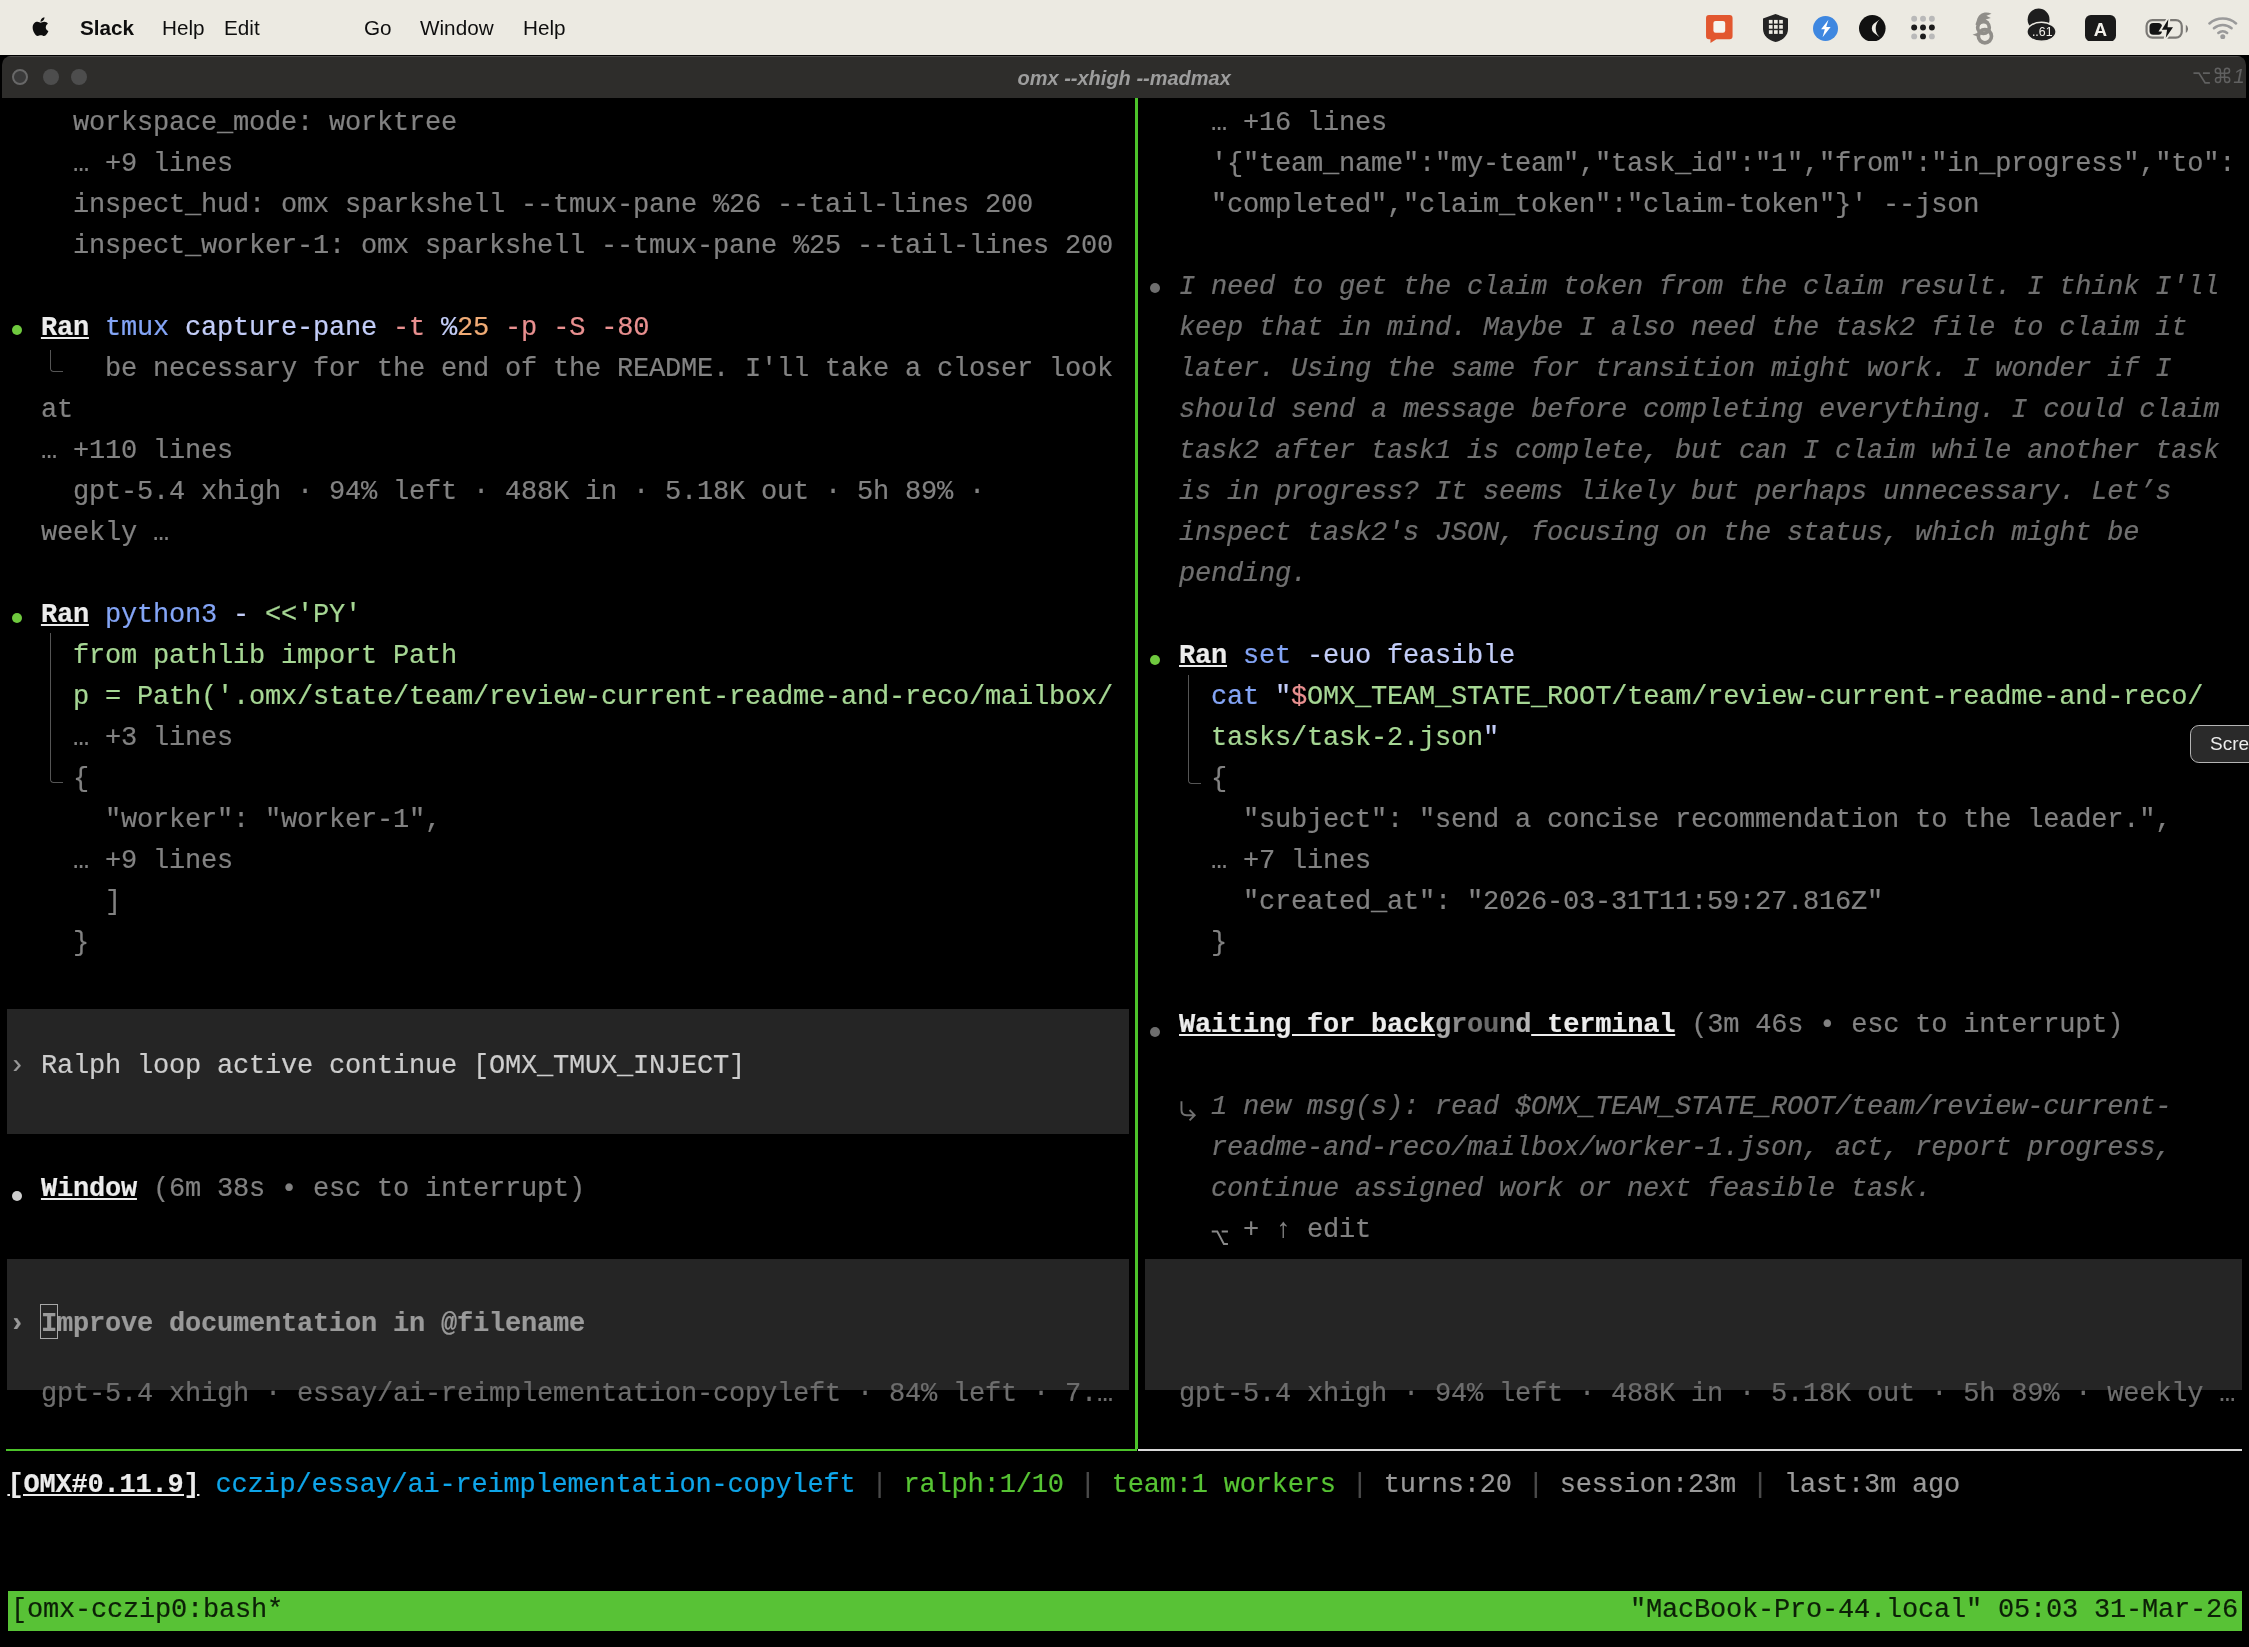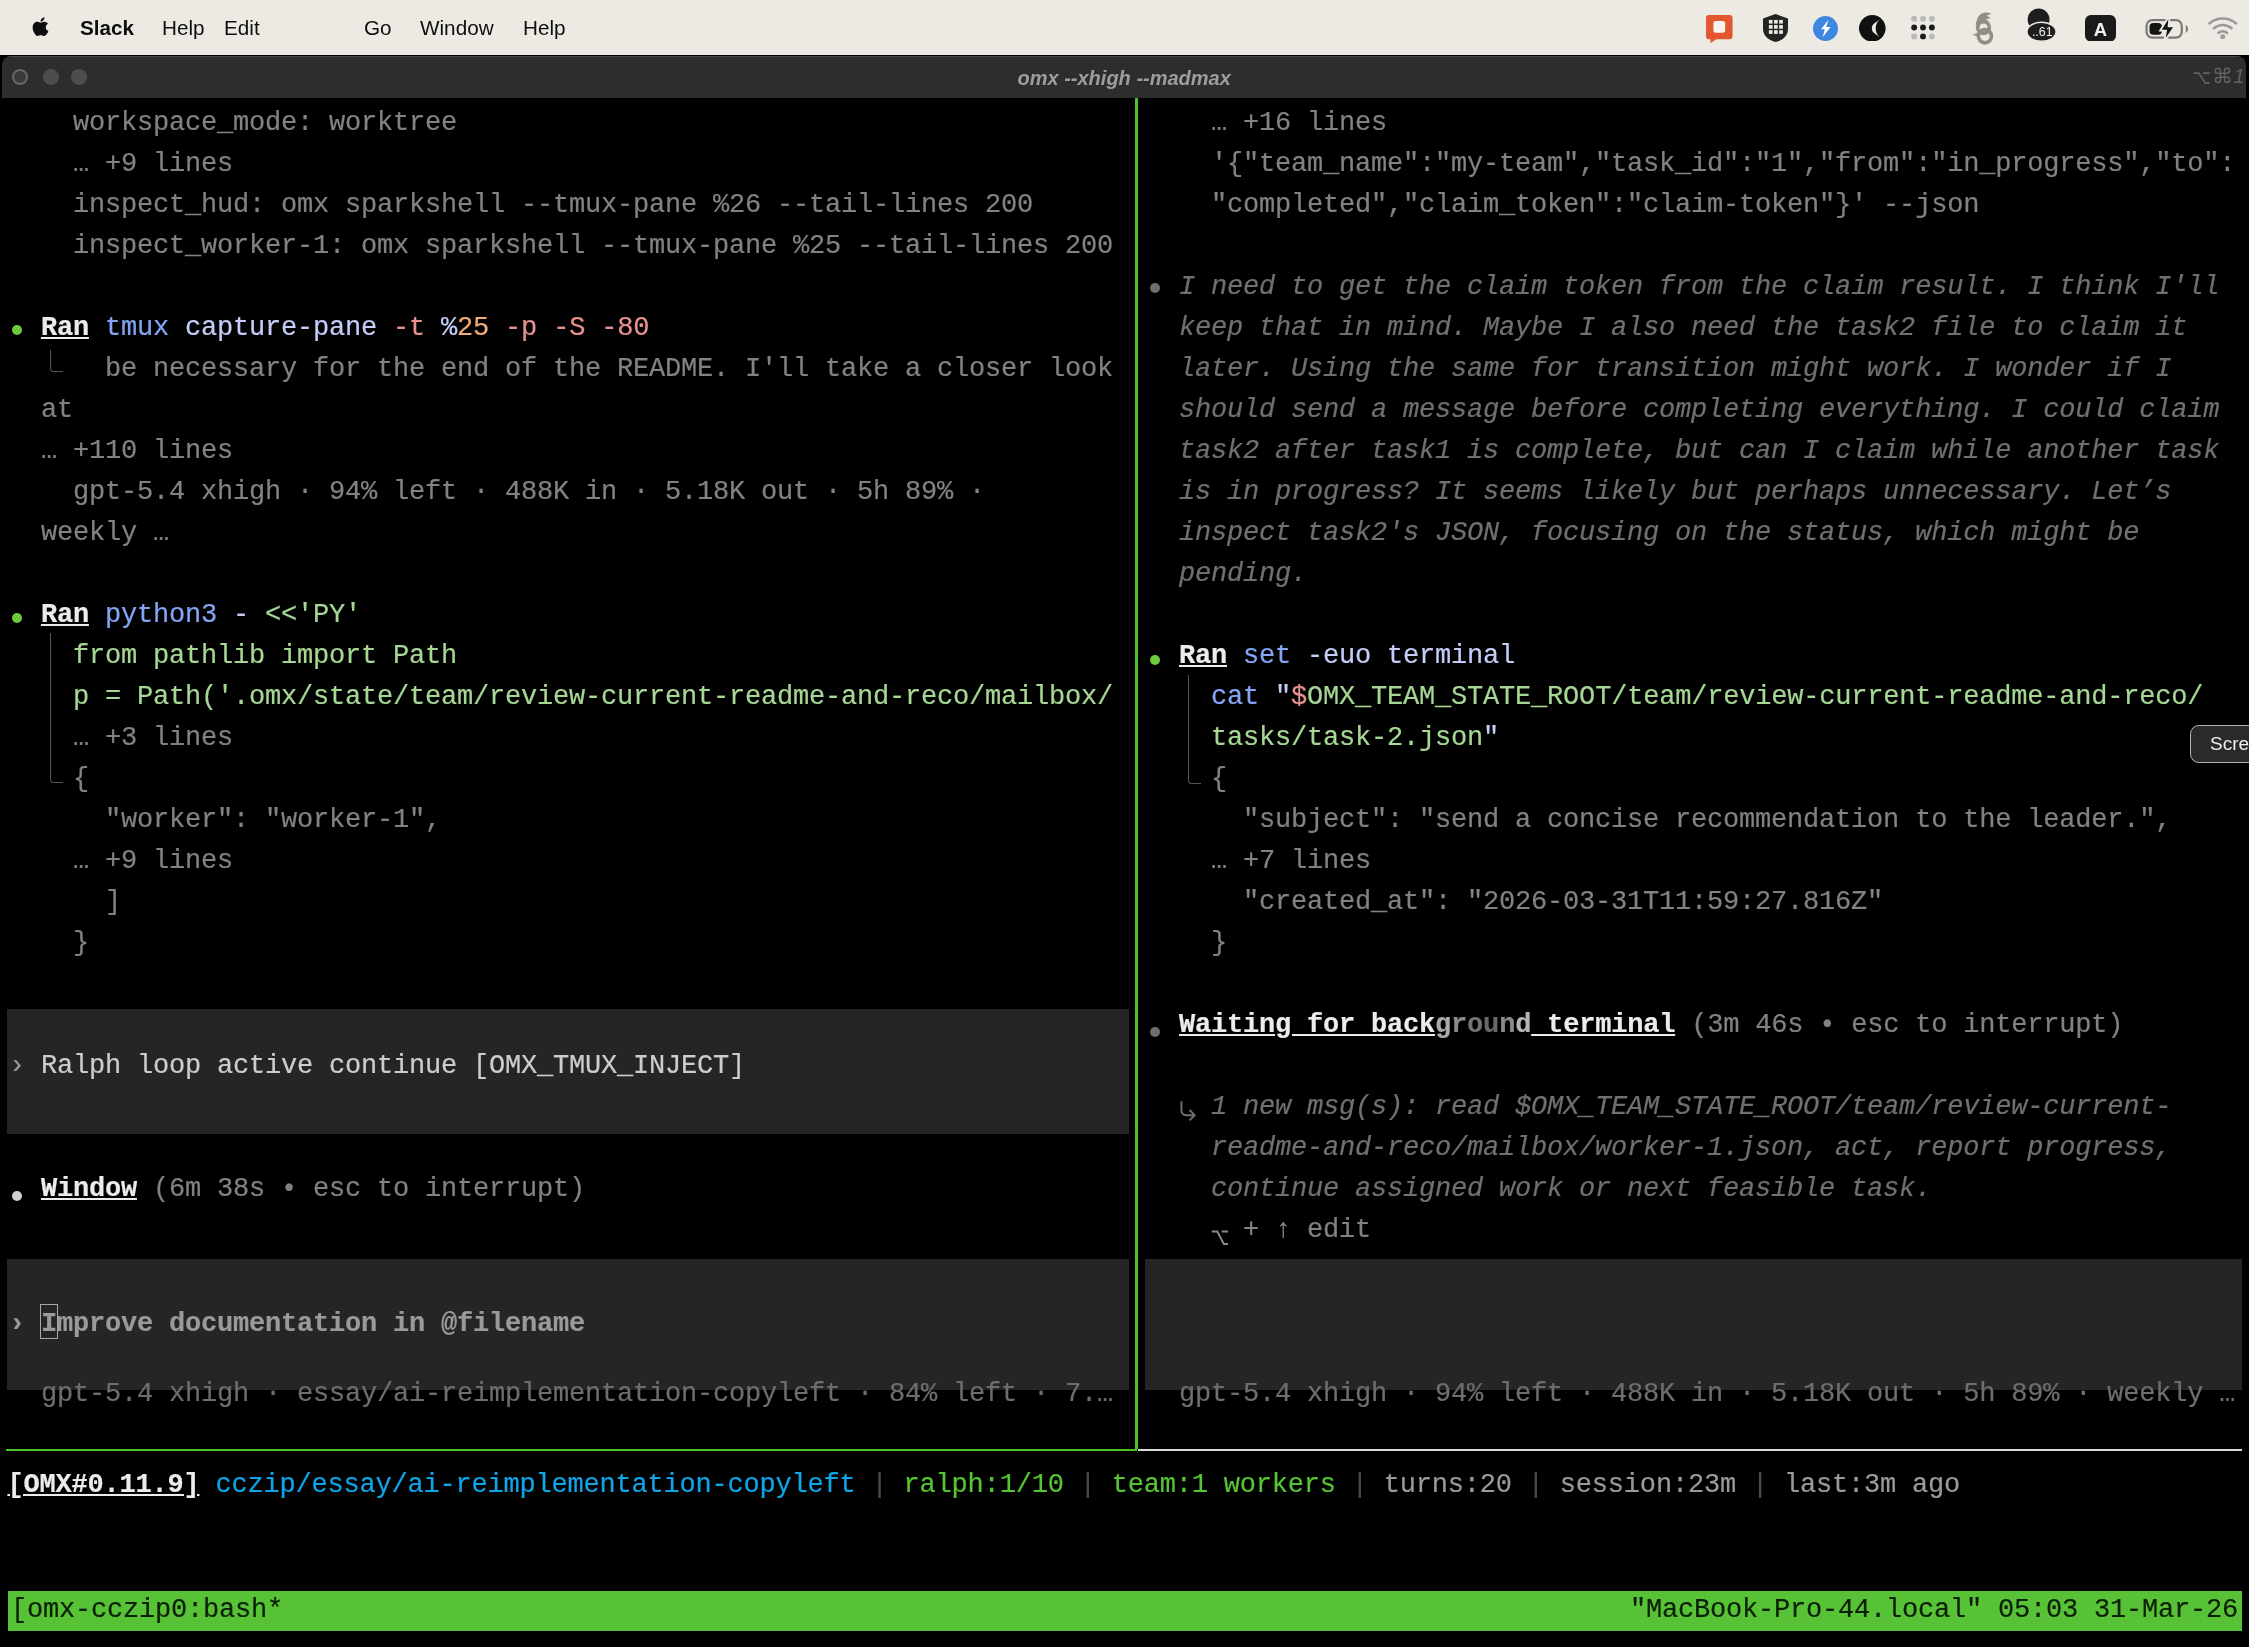--- a/index.html
+++ b/index.html
@@ -203,21 +203,21 @@
 
   <span class="th">I need to get the claim token from the claim result. I think I'll</span>
 <span class="th">  keep that in mind. Maybe I also need the task2 file to claim it</span>
 <span class="th">  later. Using the same for transition might work. I wonder if I</span>
 <span class="th">  should send a message before completing everything. I could claim</span>
 <span class="th">  task2 after task1 is complete, but can I claim while another task</span>
 <span class="th">  is in progress? It seems likely but perhaps unnecessary. Let’s</span>
 <span class="th">  inspect task2's JSON, focusing on the status, which might be</span>
 <span class="th">  pending.</span>
 
-  <span class="w">Ran</span> <span class="bl">set</span> <span class="lv">-euo terminal</span>
+  <span class="w">Ran</span> <span class="bl">set</span> <span class="lv">-euo feasible</span>
     <span class="bl">cat</span> <span class="lv">"</span><span class="sa">$</span><span class="gr">OMX_TEAM_STATE_ROOT/team/review-current-readme-and-reco/</span>
 <span class="gr">    tasks/task-2.json</span><span class="lv">"</span>
 <span class="g">    {</span>
 <span class="g">      "subject": "send a concise recommendation to the leader.",</span>
 <span class="g">    … +7 lines</span>
 <span class="g">      "created_at": "2026-03-31T11:59:27.816Z"</span>
 <span class="g">    }</span>
 
   <span class="w">Waiting for back</span><span class="sh1">g</span><span class="sh2">r</span><span class="sh3">o</span><span class="sh4">u</span><span class="sh2">n</span><span class="sh5">d</span><span class="w"> terminal</span> <span class="g">(3m 46s • esc to interrupt)</span>
 

